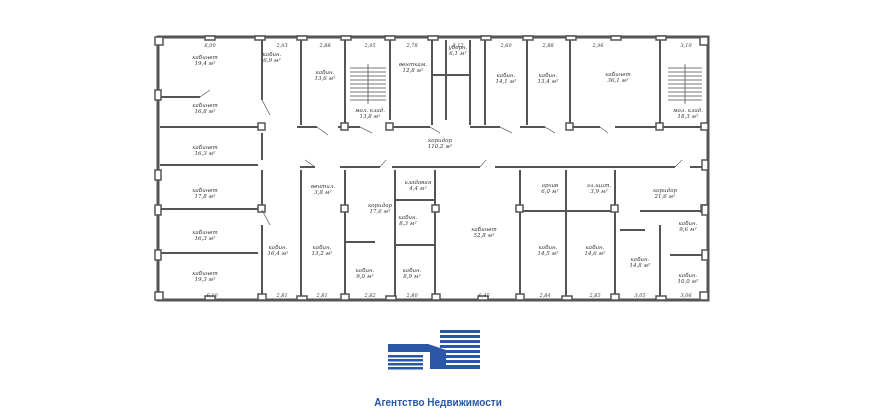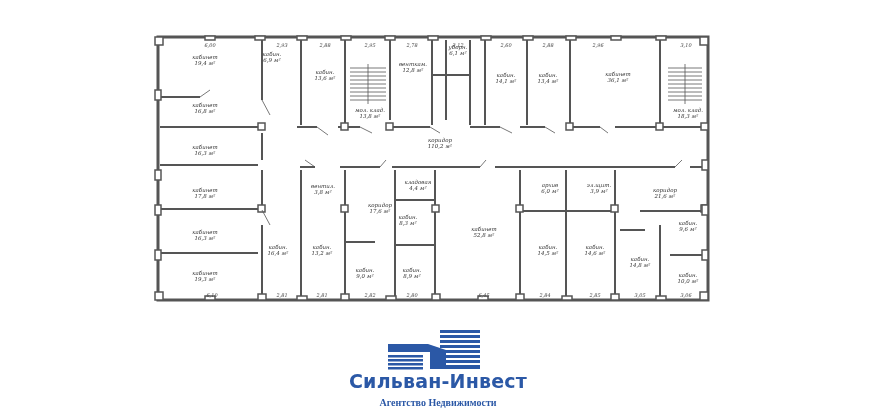--- a/index.html
+++ b/index.html
@@ -3,21 +3,21 @@
 <meta charset="utf-8">
 <style>
   html, body { margin: 0; padding: 0; background: #ffffff; }
   body { width: 870px; height: 420px; position: relative; overflow: hidden; font-family: "DejaVu Sans", sans-serif; }
   .plan { position: absolute; left: 0; top: 0; width: 870px; height: 330px; }
   .lbl { position: absolute; font-family: "DejaVu Serif", serif; font-style: italic; color: #333; font-size: 5.5px; line-height: 6px; text-align: center; white-space: nowrap; transform: translateX(-50%); }
   .lbl .area { display: block; }
   .dim { position: absolute; font-family: "DejaVu Serif", serif; font-style: italic; color: #444; font-size: 5px; white-space: nowrap; transform: translateX(-50%); }
   .logo { position: absolute; left: 318px; top: 330px; width: 240px; height: 90px; }
   .logo-name { position: absolute; left: 0; top: 40px; width: 240px; text-align: center; font-family: "DejaVu Sans", sans-serif; font-weight: bold; font-size: 19px; color: #2b58a6; letter-spacing: 0.2px; }
-  .logo-sub { position: absolute; left: 0; top: 67px; width: 240px; text-align: center; font-family: Liberation Serif, serif; font-weight: bold; font-size: 10px; color: #2b58a6; }
+  .logo-sub { position: absolute; left: 0; top: 67px; width: 240px; text-align: center; font-family: Liberation Sans, sans-serif; font-weight: bold; font-size: 10px; color: #2b58a6; }
 </style>
 </head>
 <body>
 
 <div class="plan">
   <svg width="870" height="330" viewBox="0 0 870 330">
     <g stroke="#555" stroke-width="2" fill="none">
 
       <rect x="158" y="37" width="550" height="263" stroke-width="3"></rect>
 
@@ -232,15 +232,14 @@
       <rect x="122" y="25" width="40" height="3"></rect>
       <rect x="122" y="30" width="40" height="3"></rect>
       <rect x="122" y="35" width="40" height="4"></rect>
       <polygon points="70,14 110,14 128,20 128,39 112,39 112,22 70,22"></polygon>
       <rect x="70" y="25" width="35" height="2.5"></rect>
       <rect x="70" y="29" width="35" height="2.5"></rect>
       <rect x="70" y="33" width="35" height="2.5"></rect>
       <rect x="70" y="37" width="35" height="2.5"></rect>
     </g>
   </svg>
-  <div class="logo-name">Сильван-Инвест</div>
   <div class="logo-sub">Агентство Недвижимости</div>
 </div>
 
 </body></html>

